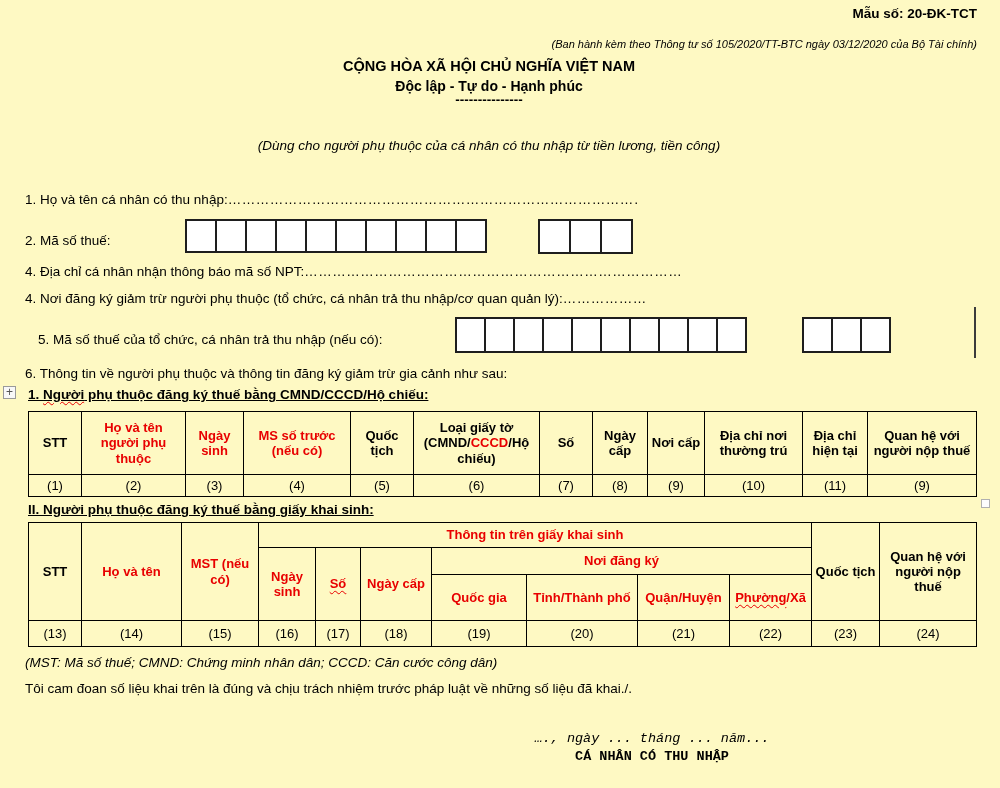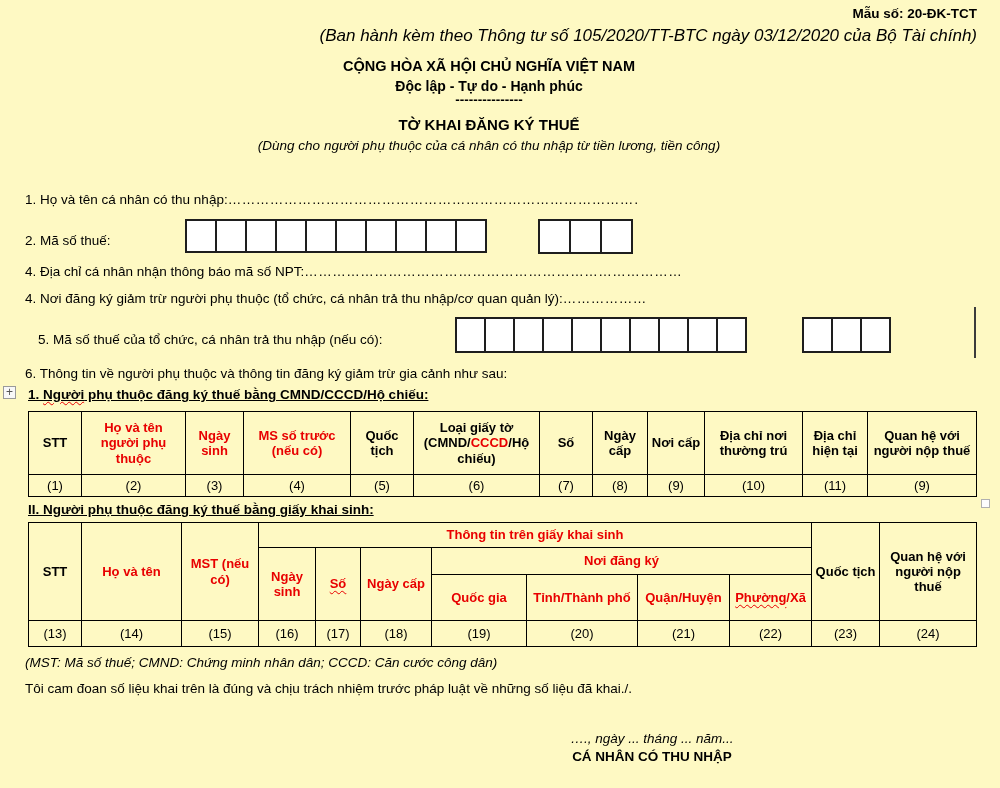--- a/index.html
+++ b/index.html
@@ -54,27 +54,26 @@
     width:9px; height:9px; border:1px solid #b0b0b0; background:#fdfdfd; box-sizing:border-box;
   }
   .vline { width:2px; background:#3c3c3c; }
 </style>
 </head>
 <body>
 
 <div class="page">
 
   <div class="abs right-band b" style="top:6px;">Mẫu số: 20-ĐK-TCT</div>
-  <div class="abs right-band i" style="top:26px; font-size:17px;">(Ban hành kèm theo Thông tư số 105/2020/TT-BTC ngày 03/12/2020 của Bộ Tài chính)</div>
+  <div class="abs right-band i" style="top:38px; font-size:11px;">(Ban hành kèm theo Thông tư số 105/2020/TT-BTC ngày 03/12/2020 của Bộ Tài chính)</div>
 
   <div class="abs center-band b" style="top:58px; font-size:14.5px;">CỘNG HÒA XÃ HỘI CHỦ NGHĨA VIỆT NAM</div>
   <div class="abs center-band b" style="top:78px; font-size:14px;">Độc lập - Tự do - Hạnh phúc</div>
   <div class="abs center-band b" style="top:92px;">---------------</div>
 
-  <div class="abs center-band b" style="top:116px; font-size:15px;">TỜ KHAI ĐĂNG KÝ THUẾ</div>
   <div class="abs center-band i" style="top:138px;">(Dùng cho người phụ thuộc của cá nhân có thu nhập từ tiền lương, tiền công)</div>
 
 
   <div class="abs field-row" style="top:192px; left:25px;">
     <span class="nowrap">1. Họ và tên cá nhân có thu nhập:</span>
     <span class="dots" style="width:410px;">……………………………………………………………………………………………………</span>
   </div>
 
   <div class="abs" style="top:233px; left:25px;">2. Mã số thuế:</div>
   <div class="abs mst-group" style="top:219px; left:185px;">
@@ -229,19 +228,19 @@
       <td class="numcell">(22)</td>
       <td class="numcell">(23)</td>
       <td class="numcell">(24)</td>
     </tr>
   </tbody>
     </table>
 
   <div class="abs i" style="top:655px; left:25px;">(MST: Mã số thuế; CMND: Chứng minh nhân dân; CCCD: Căn cước công dân)</div>
   <div class="abs" style="top:681px; left:25px;">Tôi cam đoan số liệu khai trên là đúng và chịu trách nhiệm trước pháp luật về những số liệu đã khai./.</div>
 
-  <div class="abs" style="top:730px; left:452px; width:400px; text-align:center; line-height:18px;">
+  <div class="abs" style="top:730px; left:452px; width:400px; text-align:center; line-height:18px;font-family:Liberation Mono, monospace;">
     <div class="i">…., ngày ... tháng ... năm...</div>
     <div class="b">CÁ NHÂN CÓ THU NHẬP</div>
     <div class="i"></div>
   </div>
 
 </div>
 
 </body></html>

